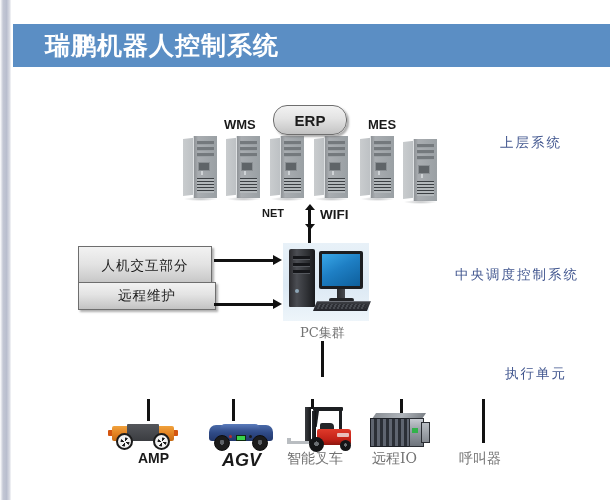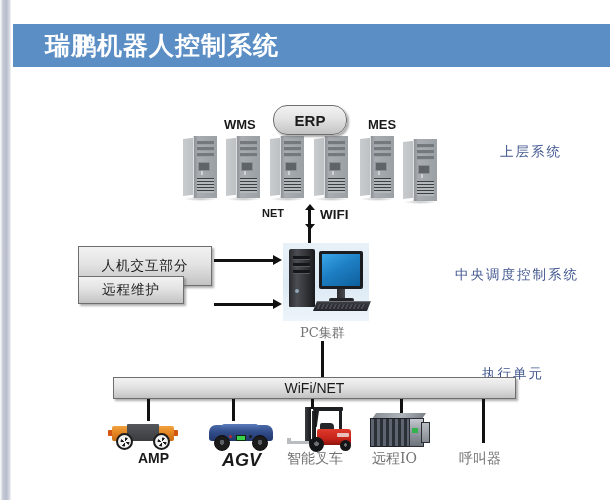--- a/index.html
+++ b/index.html
@@ -45,21 +45,21 @@
     display: flex; align-items: center; justify-content: center;
     box-sizing: border-box;
   }
   .greybox span {
     font-size: 13px; color: #1b1b1b; white-space: nowrap;
   }
   .erp-box { left: 273px; top: 105px; width: 74px; height: 30px; border-radius: 14px; }
   .erp-box span { font-size: 15px; font-weight: bold; font-family: "Liberation Sans", sans-serif; }
   .hmi-box  { left: 78px; top: 246px; width: 134px; height: 40px; }
   .hmi-box span { font-family: "DejaVu Serif", serif; font-size: 13.5px; letter-spacing: 1px; }
-  .rm-box   { left: 78px; top: 276px; width: 106px; height: 28px; }
+  .rm-box   { left: 78px; top: 282px; width: 138px; height: 28px; }
   .rm-box span { font-family: "DejaVu Serif", serif; font-size: 13.5px; letter-spacing: 1px; }
   .bus-bar  { left: 113px; top: 377px; width: 403px; height: 22px; }
   .bus-bar span { font-size: 14px; color: #1b1b1b; }
 
   
   .lbl {
     position: absolute;
     white-space: nowrap;
     color: #111;
   }
@@ -295,23 +295,23 @@
 <body>
 
 <div id="stage">
 
   <div class="edge-strip"></div>
 
   <div class="banner">
     <div class="banner-title">瑞鹏机器人控制系统</div>
   </div>
 
-  <div class="lbl-side" style="left:500px; top:143px;">上层系统</div>
+  <div class="lbl-side" style="left:500px; top:134px;">上层系统</div>
   <div class="lbl-side" style="left:455px; top:266px;">中央调度控制系统</div>
-  <div class="lbl-side" style="left:482px; top:365px;">执行单元</div>
+  <div class="lbl-side" style="left:505px; top:365px;">执行单元</div>
 
   <div class="tower" style="left:183px; top:136px;">
     <div class="side"></div>
     <div class="face">
       <div class="bay b1"></div>
         <div class="bay b2"></div>
         <div class="bay b3"></div>
       <div class="pwr"></div>
       <div class="dot"></div>
         <div class="vents"></div>
@@ -423,23 +423,20 @@
       </div>
     <div class="pc-stand"></div>
     <div class="pc-base"></div>
     <div class="pc-kb">
         <div class="keys"></div>
       </div>
   </div>
   <div class="lbl lbl-cn" style="left:300px; top:324px; font-size:13px;">PC集群</div>
   <div class="vline" style="left:321px; top:341px; height:36px;"></div>
 
-  <div class="greybox bus-bar">
-    <span>WiFi/NET</span>
-  </div>
 
   <div class="vline" style="left:147px; top:399px; height:22px;"></div>
   <div class="vline" style="left:232px; top:399px; height:22px;"></div>
   <div class="vline" style="left:311px; top:399px; height:10px;"></div>
   <div class="vline" style="left:400px; top:399px; height:14px;"></div>
   <div class="vline" style="left:482px; top:399px; height:44px;"></div>
 
   <div class="amp">
     <div class="nub-l"></div>
       <div class="nub-r"></div>

